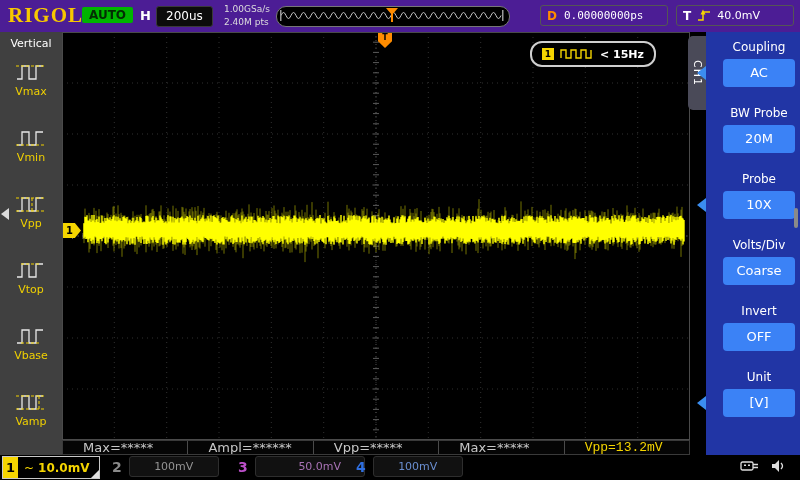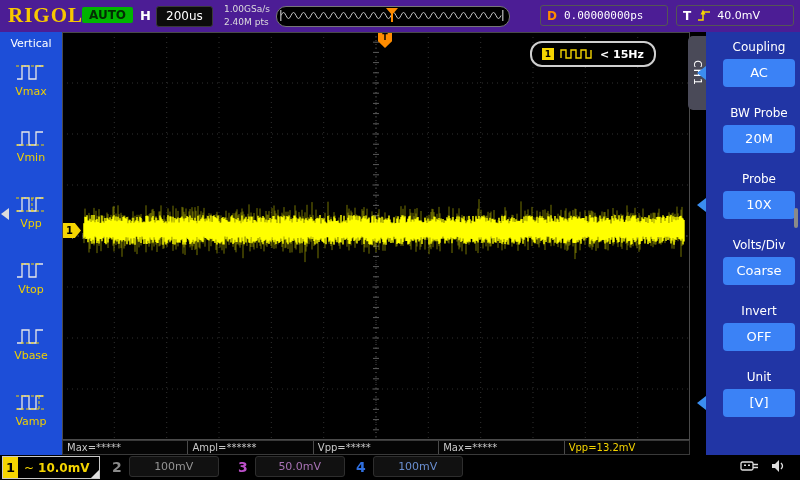--- a/index.html
+++ b/index.html
@@ -21,21 +21,21 @@
   .d-box{position:absolute;left:540px;top:5px;width:128px;height:21px;border:1px solid #555;
         border-radius:3px;display:flex;align-items:center;padding:0 6px;box-sizing:border-box;}
   .d-label{color:#ff8c00;font-weight:bold;font-size:12px;margin-right:7px;}
   .d-value{color:#fff;font-size:11px;font-family:"DejaVu Sans Mono",monospace;}
   .t-box{position:absolute;left:676px;top:5px;width:118px;height:21px;border:1px solid #555;
         border-radius:3px;display:flex;align-items:center;padding:0 6px;box-sizing:border-box;gap:6px;}
   .t-label{color:#fff;font-weight:bold;font-size:12px;}
   .t-value{color:#fff;font-size:11px;}
 
   
-  #sidebar{position:absolute;left:0;top:32px;width:62px;height:423px;background:#1d4ed8;}
+  #sidebar{position:absolute;left:0;top:32px;width:62px;height:423px;background:#404040;}
   .side-title{color:#fff;font-size:11px;text-align:center;padding-top:5px;height:18px;}
   .side-item{height:64px;text-align:center;padding-top:2px;cursor:pointer;}
   .side-icon{display:block;margin:2px auto 0;}
   .sq{stroke:#e8e8e8;fill:none;stroke-width:1.3px;}
   .dash{stroke:#f0d000;stroke-width:1px;stroke-dasharray:3,2;}
   .side-label{color:#f0d000;font-size:11px;line-height:13px;}
   .side-scroll-arrow{position:absolute;left:1px;top:176px;width:0;height:0;
         border-top:6px solid transparent;border-bottom:6px solid transparent;border-right:8px solid #dcdcdc;}
 
   
@@ -62,41 +62,41 @@
   .menu-label{color:#fff;font-size:12px;height:19px;line-height:19px;}
   .menu-value{margin:2px auto 0;width:72px;height:28px;background:#3b82f6;border-radius:4px;
         color:#fff;font-size:13px;line-height:28px;}
   .menu-arrow{position:absolute;left:-9px;top:28px;width:0;height:0;
         border-top:7px solid transparent;border-bottom:7px solid transparent;border-right:9px solid #3b8df0;}
   .edge-nub{position:absolute;left:794px;top:208px;width:4px;height:20px;background:#8a8a8a;border-radius:2px;}
 
   
   #measbar{position:absolute;left:62px;top:440px;width:628px;height:15px;background:#050505;
         border:1px solid #3a3a3a;box-sizing:border-box;display:flex;}
-  .meas-cell{flex:1;color:#c8c8c8;font-size:10px;line-height:13px;padding-left:4px;
+  .meas-cell{flex:1;color:#c8c8c8;font-size:13px;line-height:13px;padding-left:20px;
         border-left:1px solid #4a4a4a;white-space:nowrap;overflow:hidden;}
   .meas-cell:first-child{border-left:none;}
-  .meas-hi{color:#f5d500;}
+  .meas-hi{color:#f5d500;font-family:Liberation Mono, monospace;}
 
   
   #chbar{position:absolute;left:0;top:455px;width:800px;height:25px;background:#000;}
   .ch1-block{position:absolute;left:2px;top:1px;height:21px;display:flex;align-items:center;
         border:1px solid #c8c8c8;background:#000;padding-right:10px;cursor:pointer;}
   .ch1-tab{width:15px;height:21px;background:#f5d500;color:#000;font-weight:bold;font-size:13px;
         text-align:center;line-height:21px;}
   .ch1-coup{color:#f5d500;font-size:12px;margin:0 4px 0 6px;}
   .ch1-scale{color:#f5d500;font-size:12px;font-weight:bold;}
   .ch1-corner{position:absolute;right:0;bottom:0;width:0;height:0;
         border-bottom:8px solid #e0e0e0;border-left:8px solid transparent;}
   .ch-group{position:absolute;top:1px;height:21px;display:flex;align-items:center;gap:7px;cursor:pointer;}
   .ch-num{font-size:14px;font-weight:bold;}
   .ch-box{width:88px;height:19px;background:#111;border:1px solid #2e2e2e;border-radius:3px;
         text-align:center;font-size:11px;line-height:19px;}
   .ch2{left:112px;} .ch2 .ch-num{color:#8a8a8a;} .ch2 .ch-box{color:#949494;}
-  .ch3{left:238px;} .ch3 .ch-num{color:#bb4fc9;} .ch3 .ch-box{color:#a873b5;}
+  .ch3{left:238px;} .ch3 .ch-num{color:#bb4fc9;} .ch3 .ch-box{color:#a873b5;padding-left:20px;}
   .ch4{left:356px;} .ch4 .ch-num{color:#2f6fdf;} .ch4 .ch-box{color:#6a8ed0;}
   .bar-icons{position:absolute;left:740px;top:3px;display:flex;gap:10px;align-items:center;}
 </style>
 </head>
 <body>
 
 <div id="screen">
 
   <div id="topbar">
     <div class="logo">RIGOL</div>

